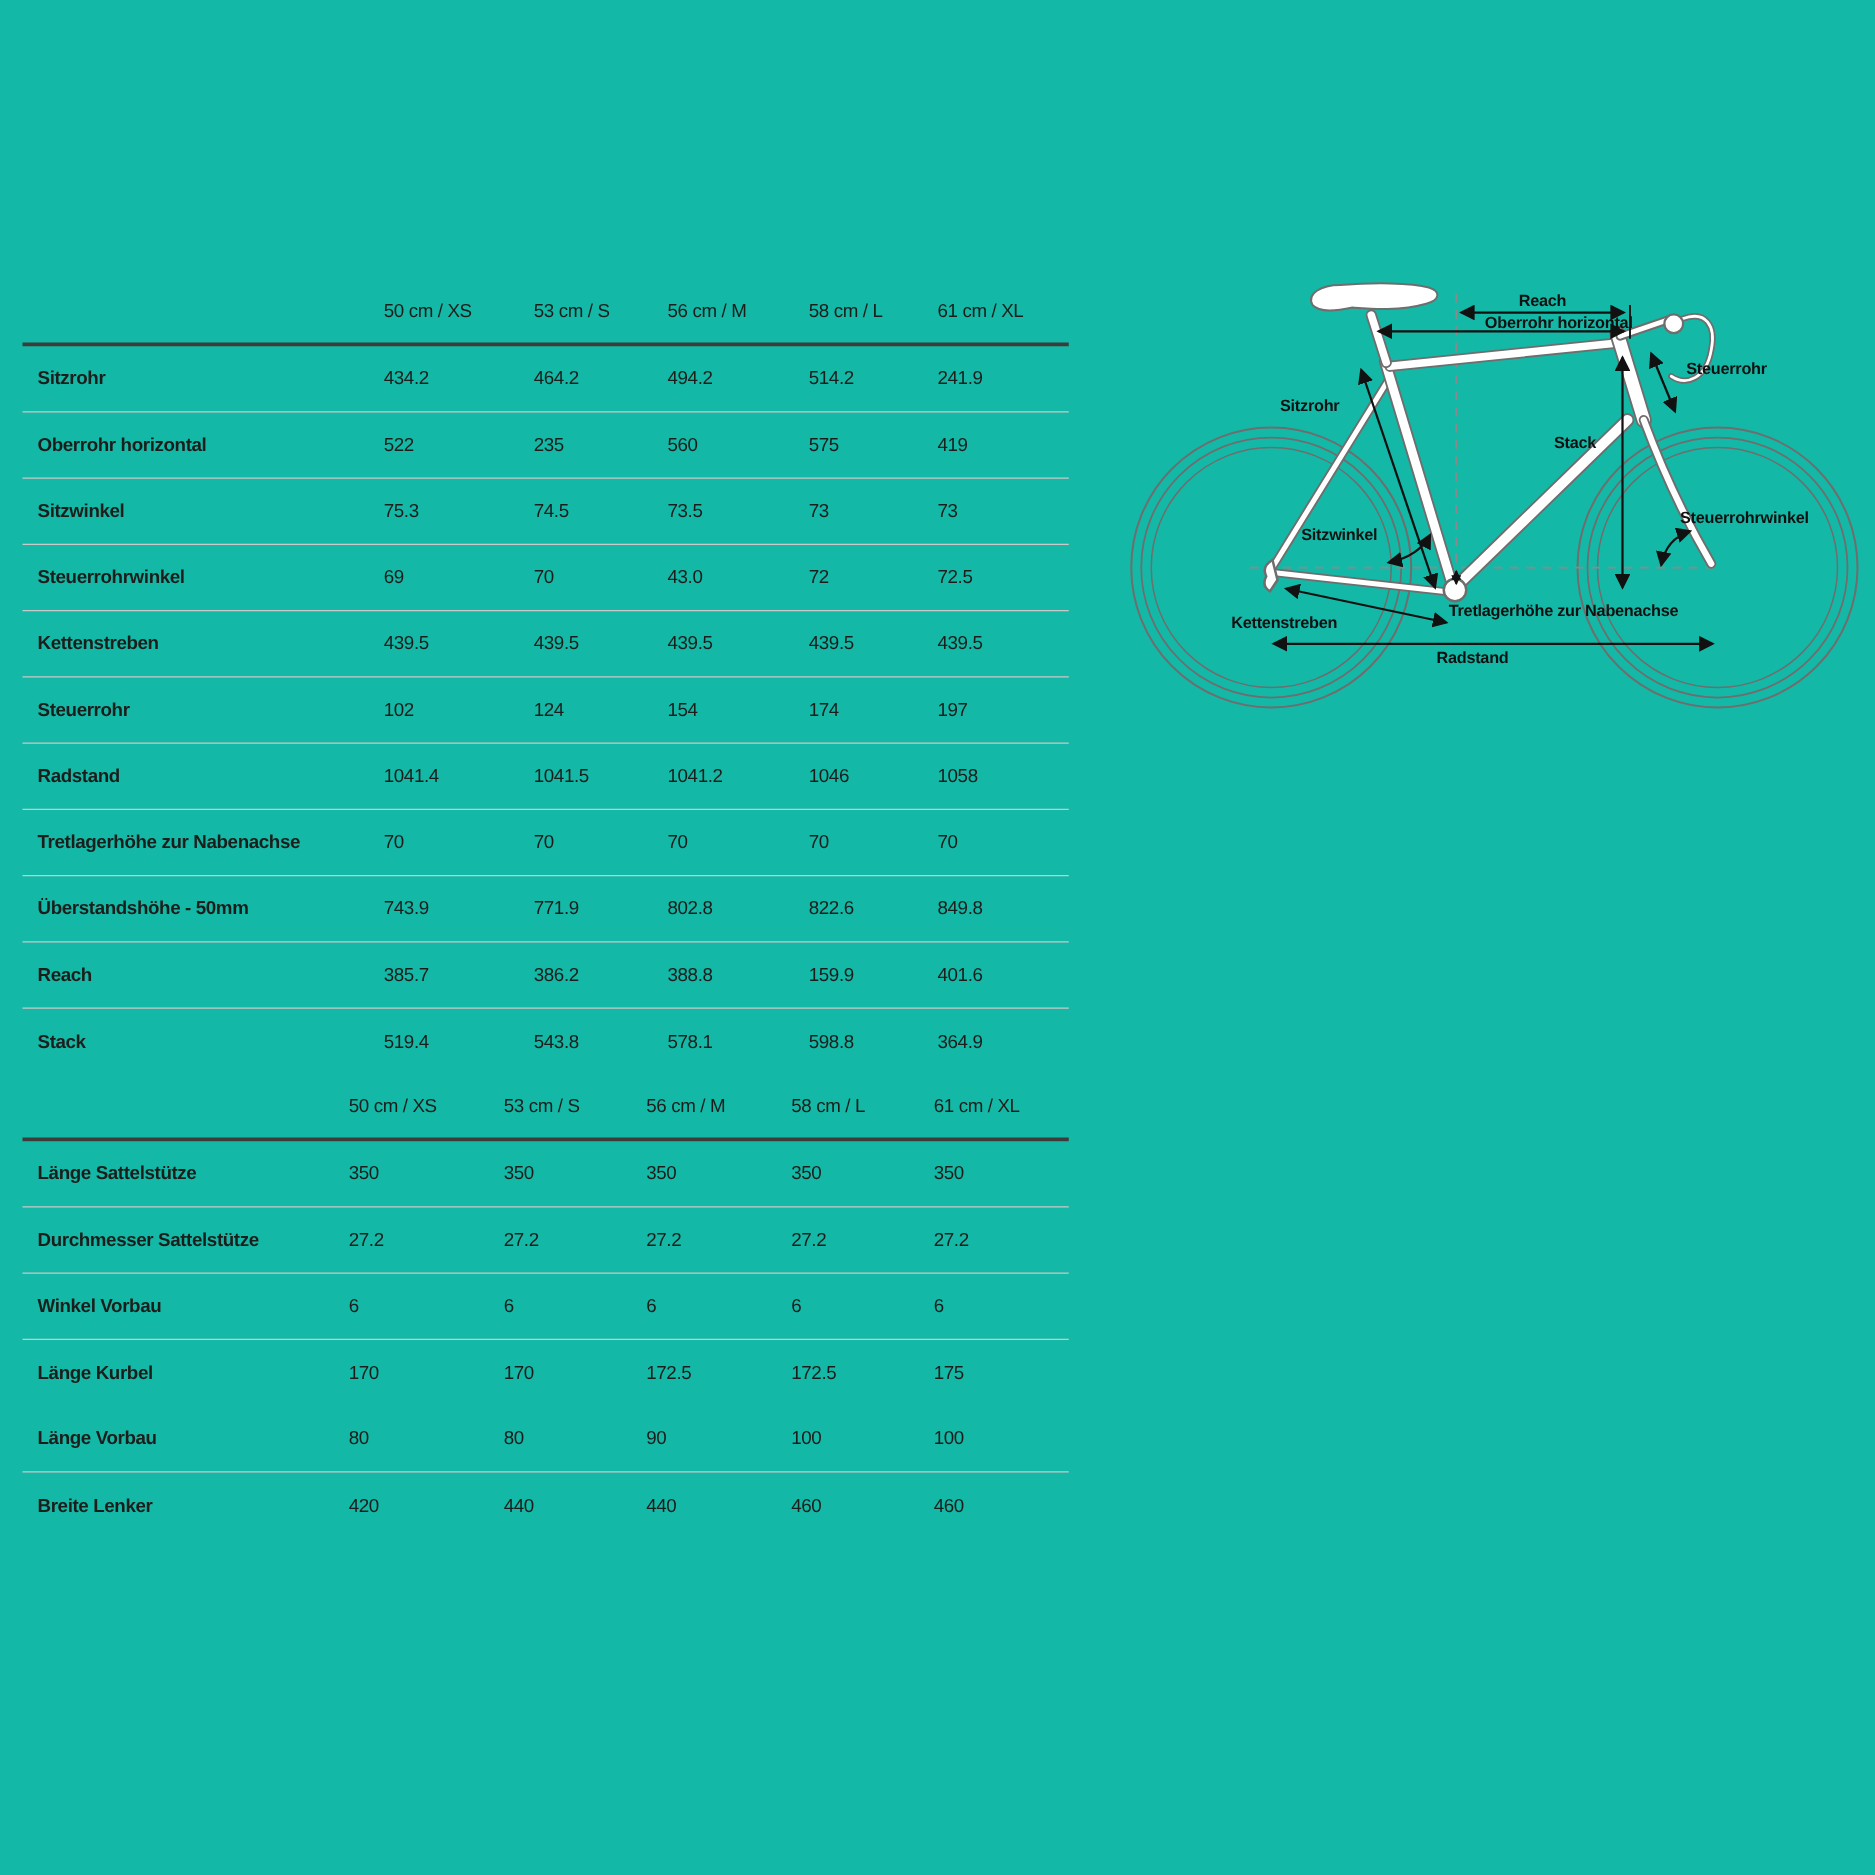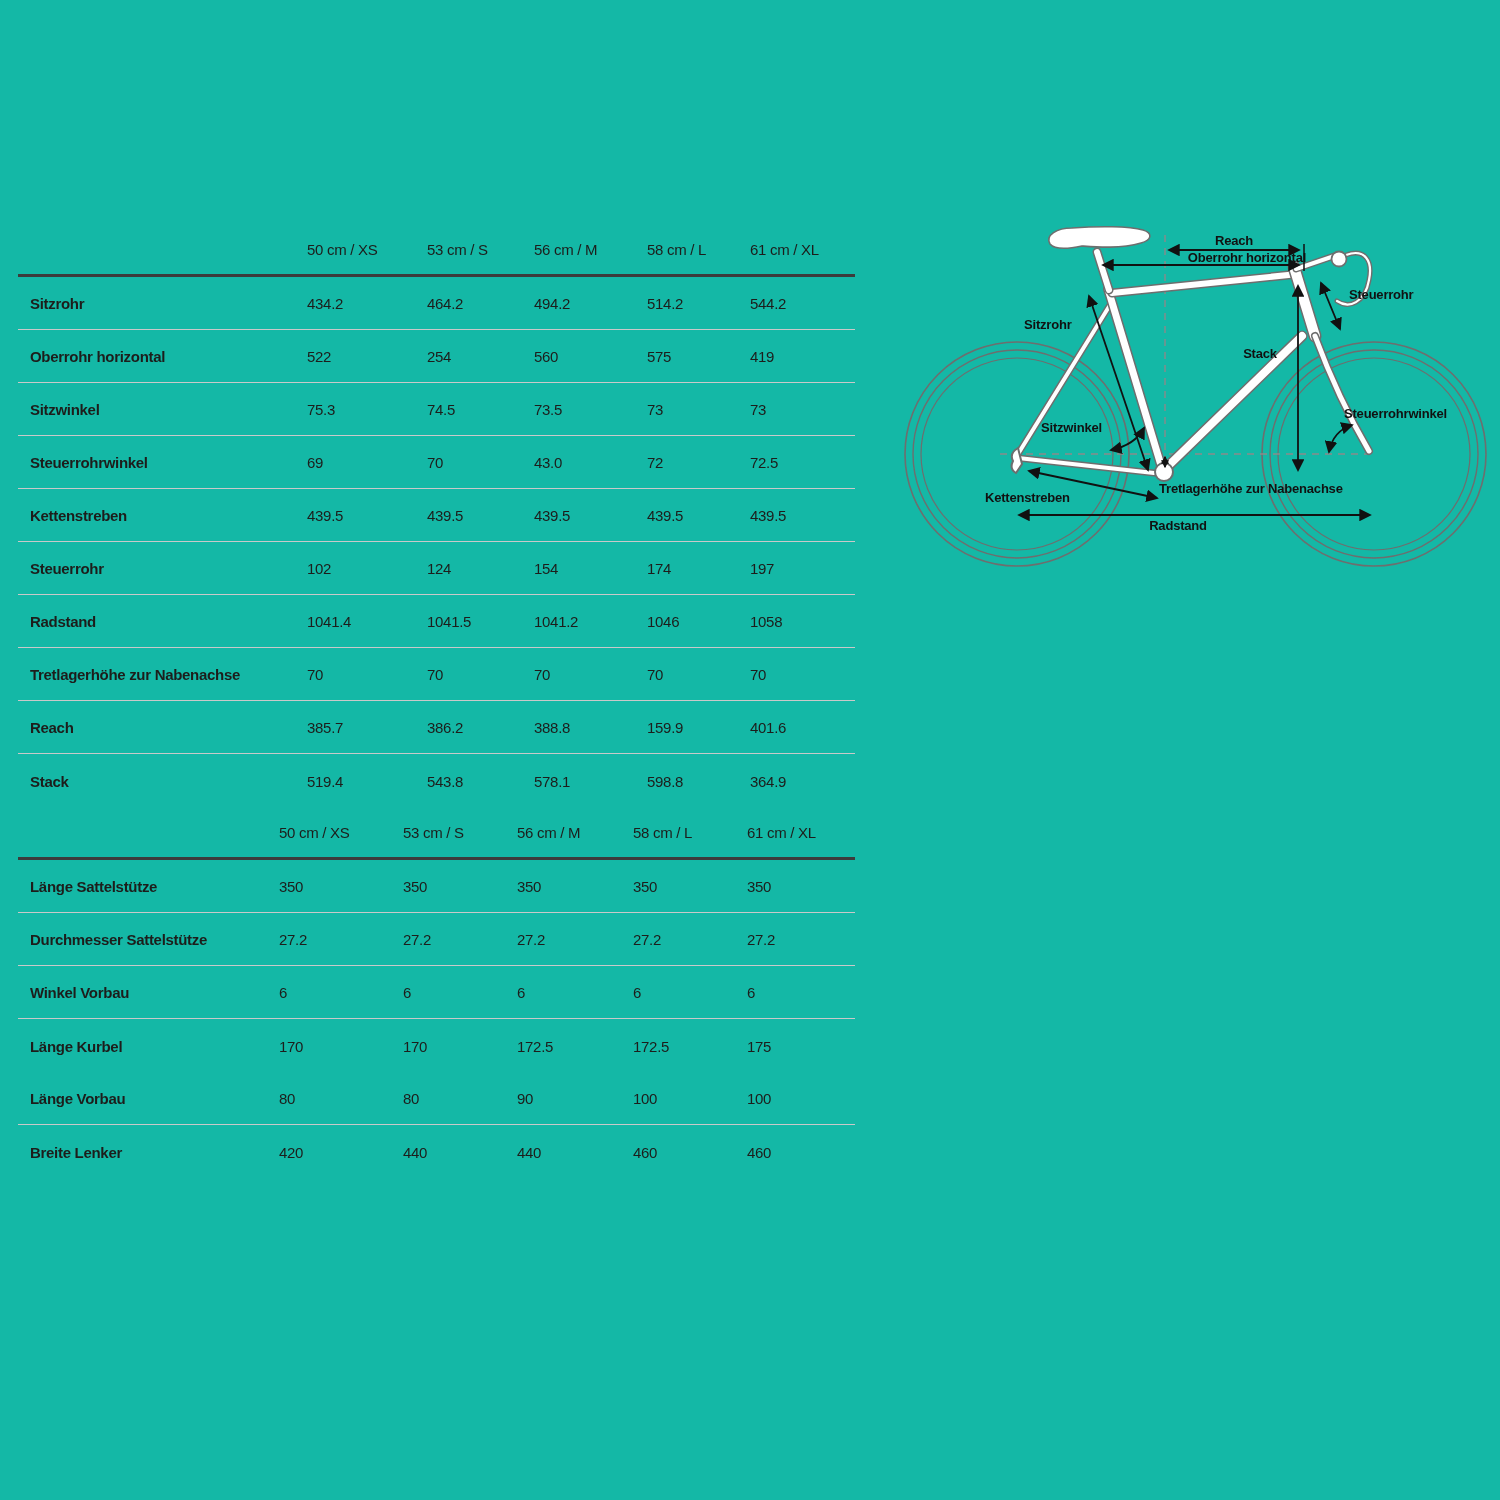--- a/index.html
+++ b/index.html
@@ -41,26 +41,26 @@
       <span class="cell t1 c4">58 cm / L</span>
       <span class="cell t1 c5">61 cm / XL</span>
     </div>
 
     <div class="row">
       <span class="cell lbl">Sitzrohr</span>
       <span class="cell t1 c1">434.2</span>
       <span class="cell t1 c2">464.2</span>
       <span class="cell t1 c3">494.2</span>
       <span class="cell t1 c4">514.2</span>
-      <span class="cell t1 c5">544.2</span>
+      <span class="cell t1 c5">241.9</span>
     </div>
     <div class="row">
       <span class="cell lbl">Oberrohr horizontal</span>
       <span class="cell t1 c1">522</span>
-      <span class="cell t1 c2">254</span>
+      <span class="cell t1 c2">235</span>
       <span class="cell t1 c3">560</span>
       <span class="cell t1 c4">575</span>
       <span class="cell t1 c5">419</span>
     </div>
     <div class="row">
       <span class="cell lbl">Sitzwinkel</span>
       <span class="cell t1 c1">75.3</span>
       <span class="cell t1 c2">74.5</span>
       <span class="cell t1 c3">73.5</span>
       <span class="cell t1 c4">73</span>
@@ -98,20 +98,28 @@
       <span class="cell t1 c4">1046</span>
       <span class="cell t1 c5">1058</span>
     </div>
     <div class="row">
       <span class="cell lbl">Tretlagerhöhe zur Nabenachse</span>
       <span class="cell t1 c1">70</span>
       <span class="cell t1 c2">70</span>
       <span class="cell t1 c3">70</span>
       <span class="cell t1 c4">70</span>
       <span class="cell t1 c5">70</span>
+    </div>
+    <div class="row">
+      <span class="cell lbl">Überstandshöhe - 50mm</span>
+      <span class="cell t1 c1">743.9</span>
+      <span class="cell t1 c2">771.9</span>
+      <span class="cell t1 c3">802.8</span>
+      <span class="cell t1 c4">822.6</span>
+      <span class="cell t1 c5">849.8</span>
     </div>
     <div class="row">
       <span class="cell lbl">Reach</span>
       <span class="cell t1 c1">385.7</span>
       <span class="cell t1 c2">386.2</span>
       <span class="cell t1 c3">388.8</span>
       <span class="cell t1 c4">159.9</span>
       <span class="cell t1 c5">401.6</span>
     </div>
     <div class="row nb">

